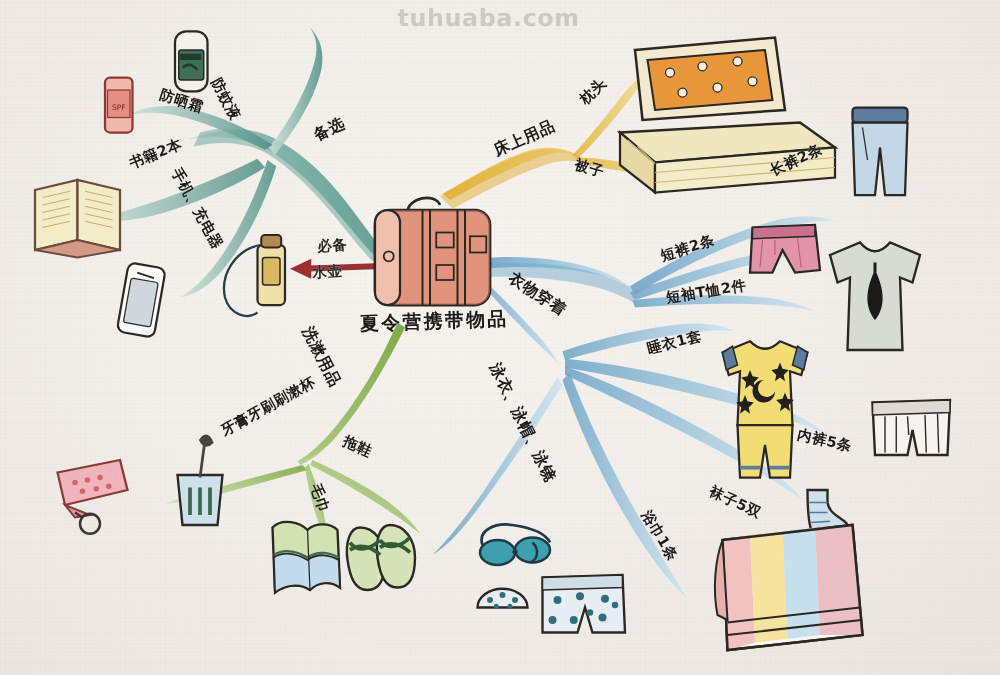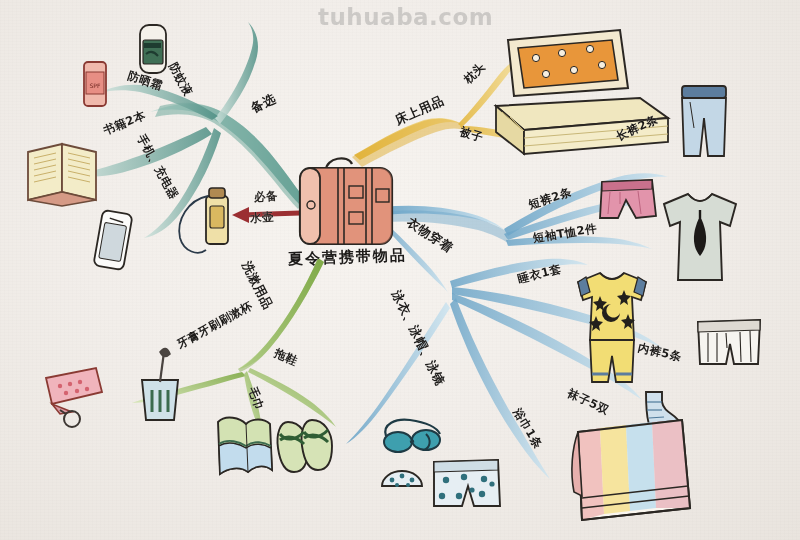--- a/index.html
+++ b/index.html
@@ -34,21 +34,21 @@
     transform-origin:left center;
   }
   .lbl.center{
     font-size:15px;font-weight:700;letter-spacing:2px;
   }
   .lbl.main{font-size:12.5px;font-weight:700;}
   .lbl.sub{font-size:11.5px;font-weight:600;}
   .lbl.note{font-size:11.5px;font-weight:700;color:#2a2724;}
   .watermark{
     position:absolute;left:318px;top:4px;
-    font-size:23px;font-weight:700;letter-spacing:.5px;
+    font-size:19px;font-weight:700;letter-spacing:.5px;
     color:rgba(120,120,120,.30);
     font-family:"DejaVu Sans","Liberation Sans",sans-serif;
     user-select:none;
   }
 </style>
 </head>
 <body>
 
 <div id="page">
 

